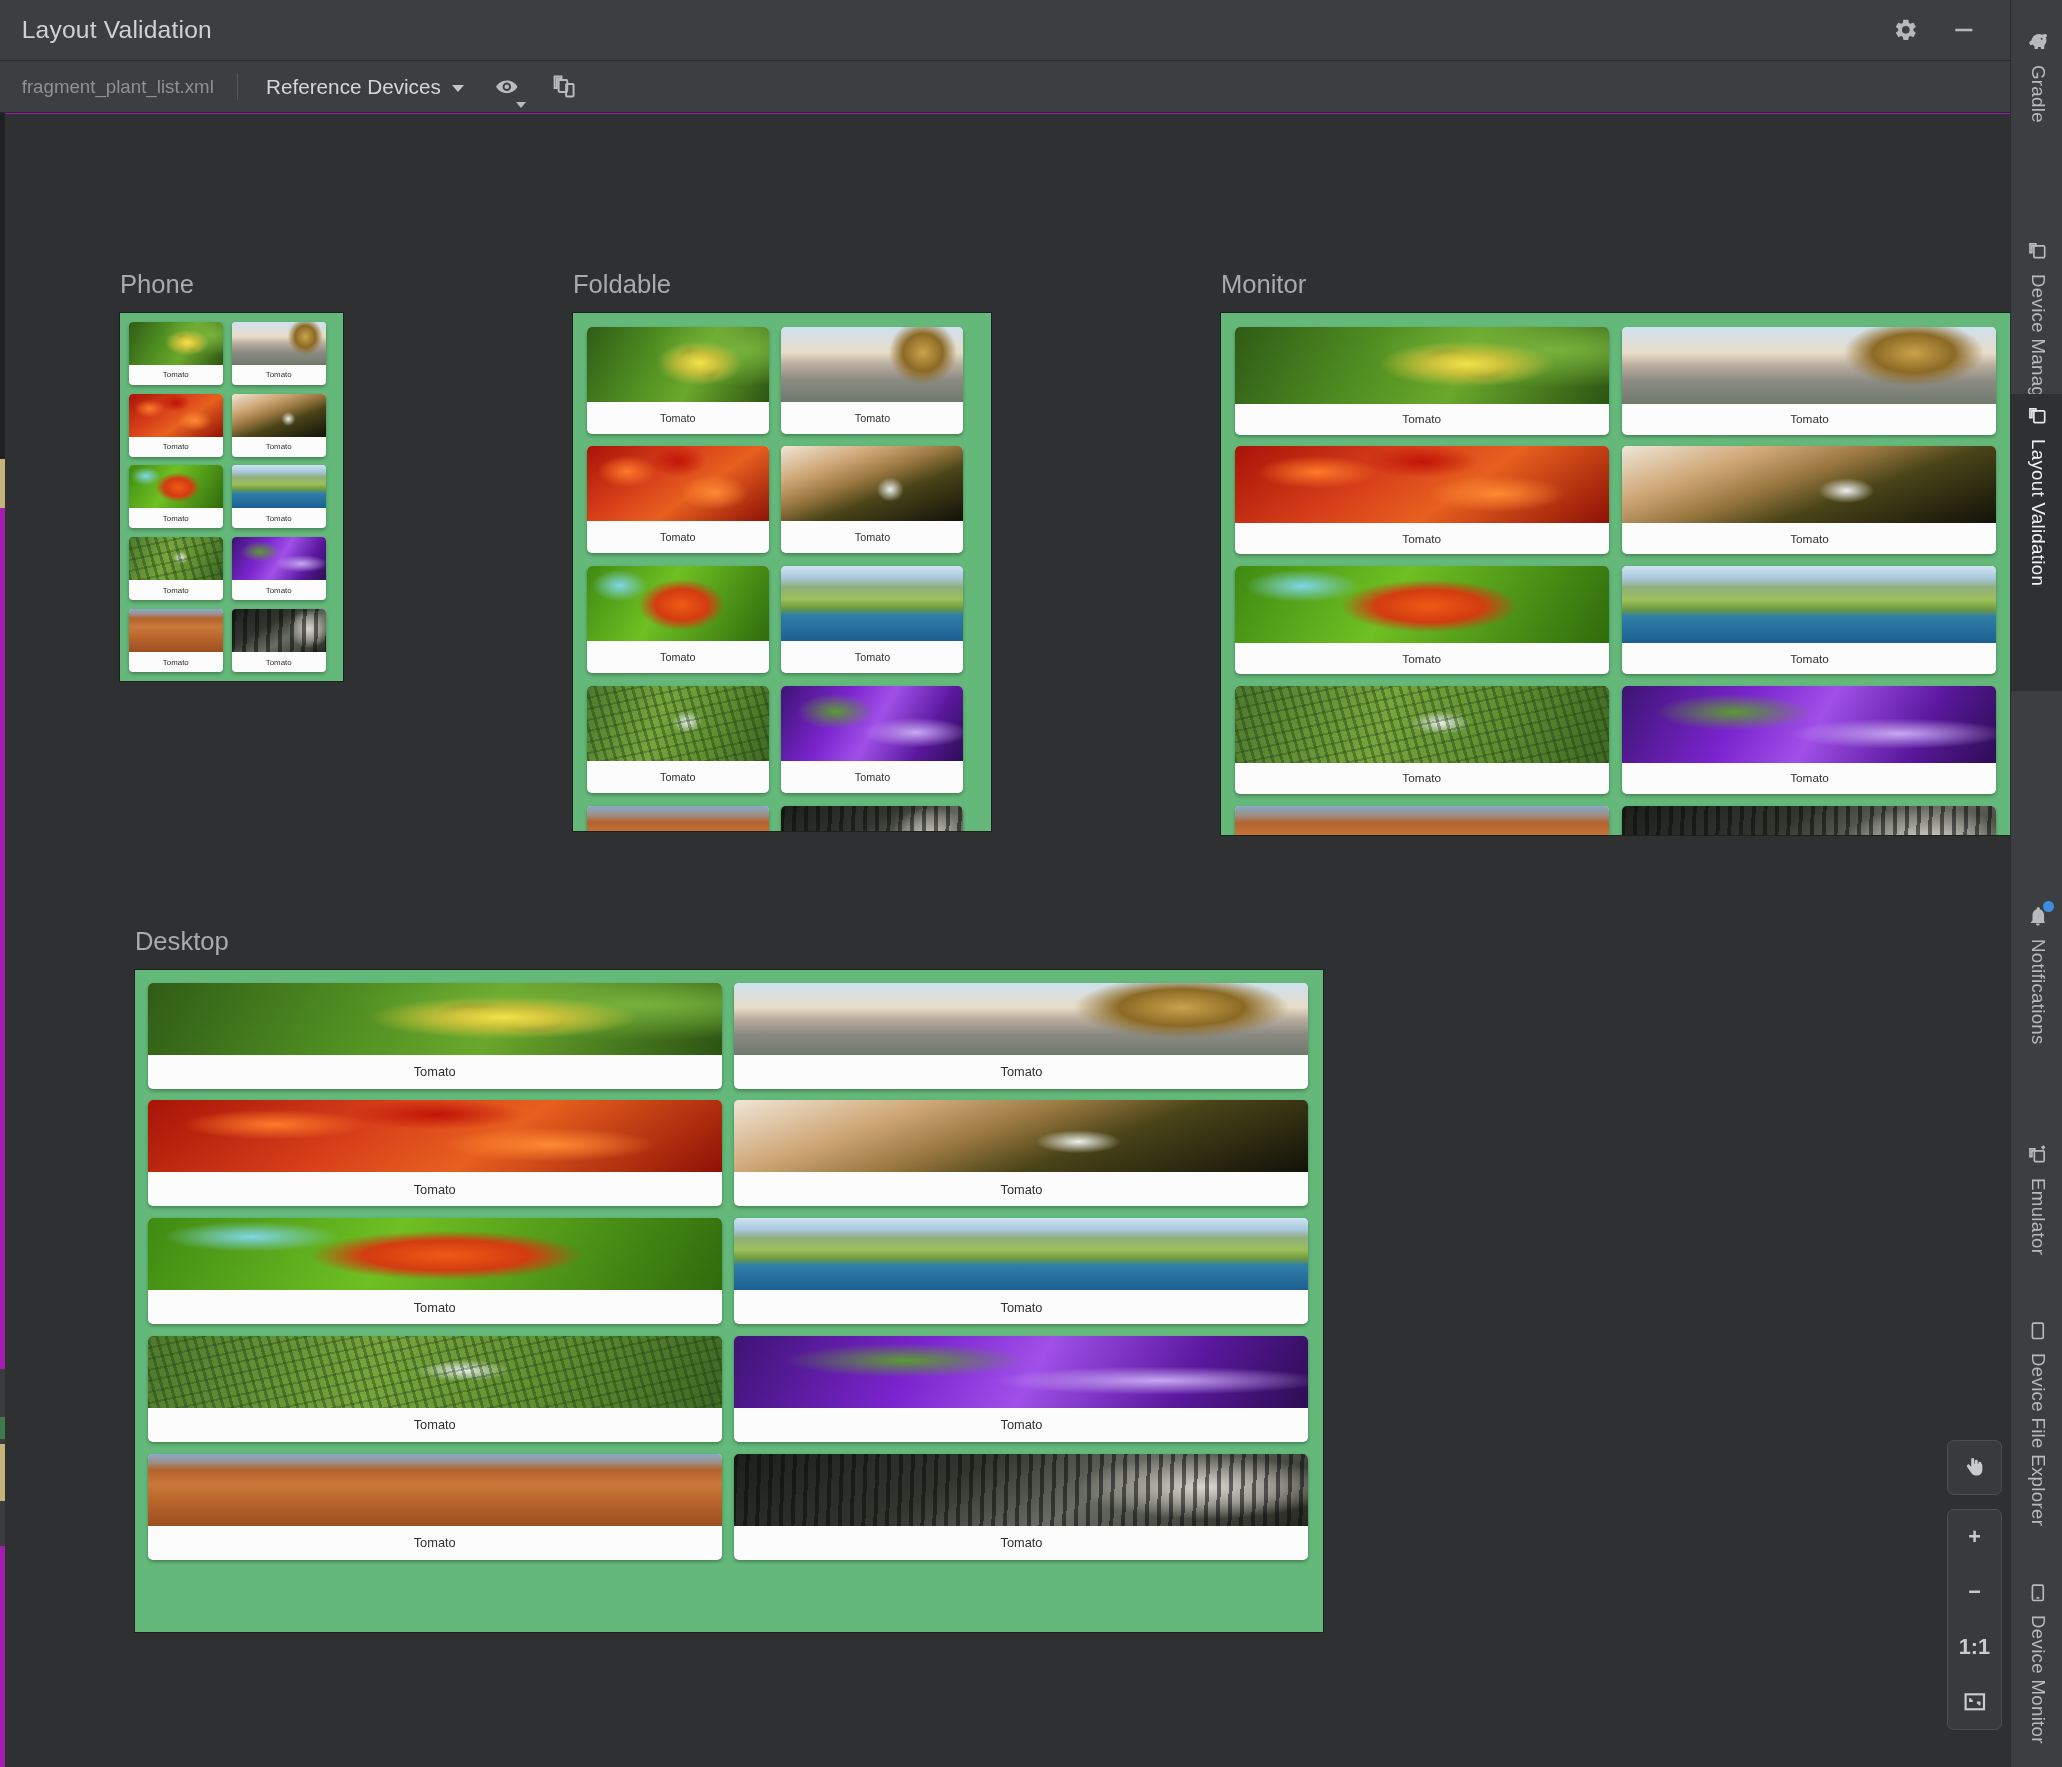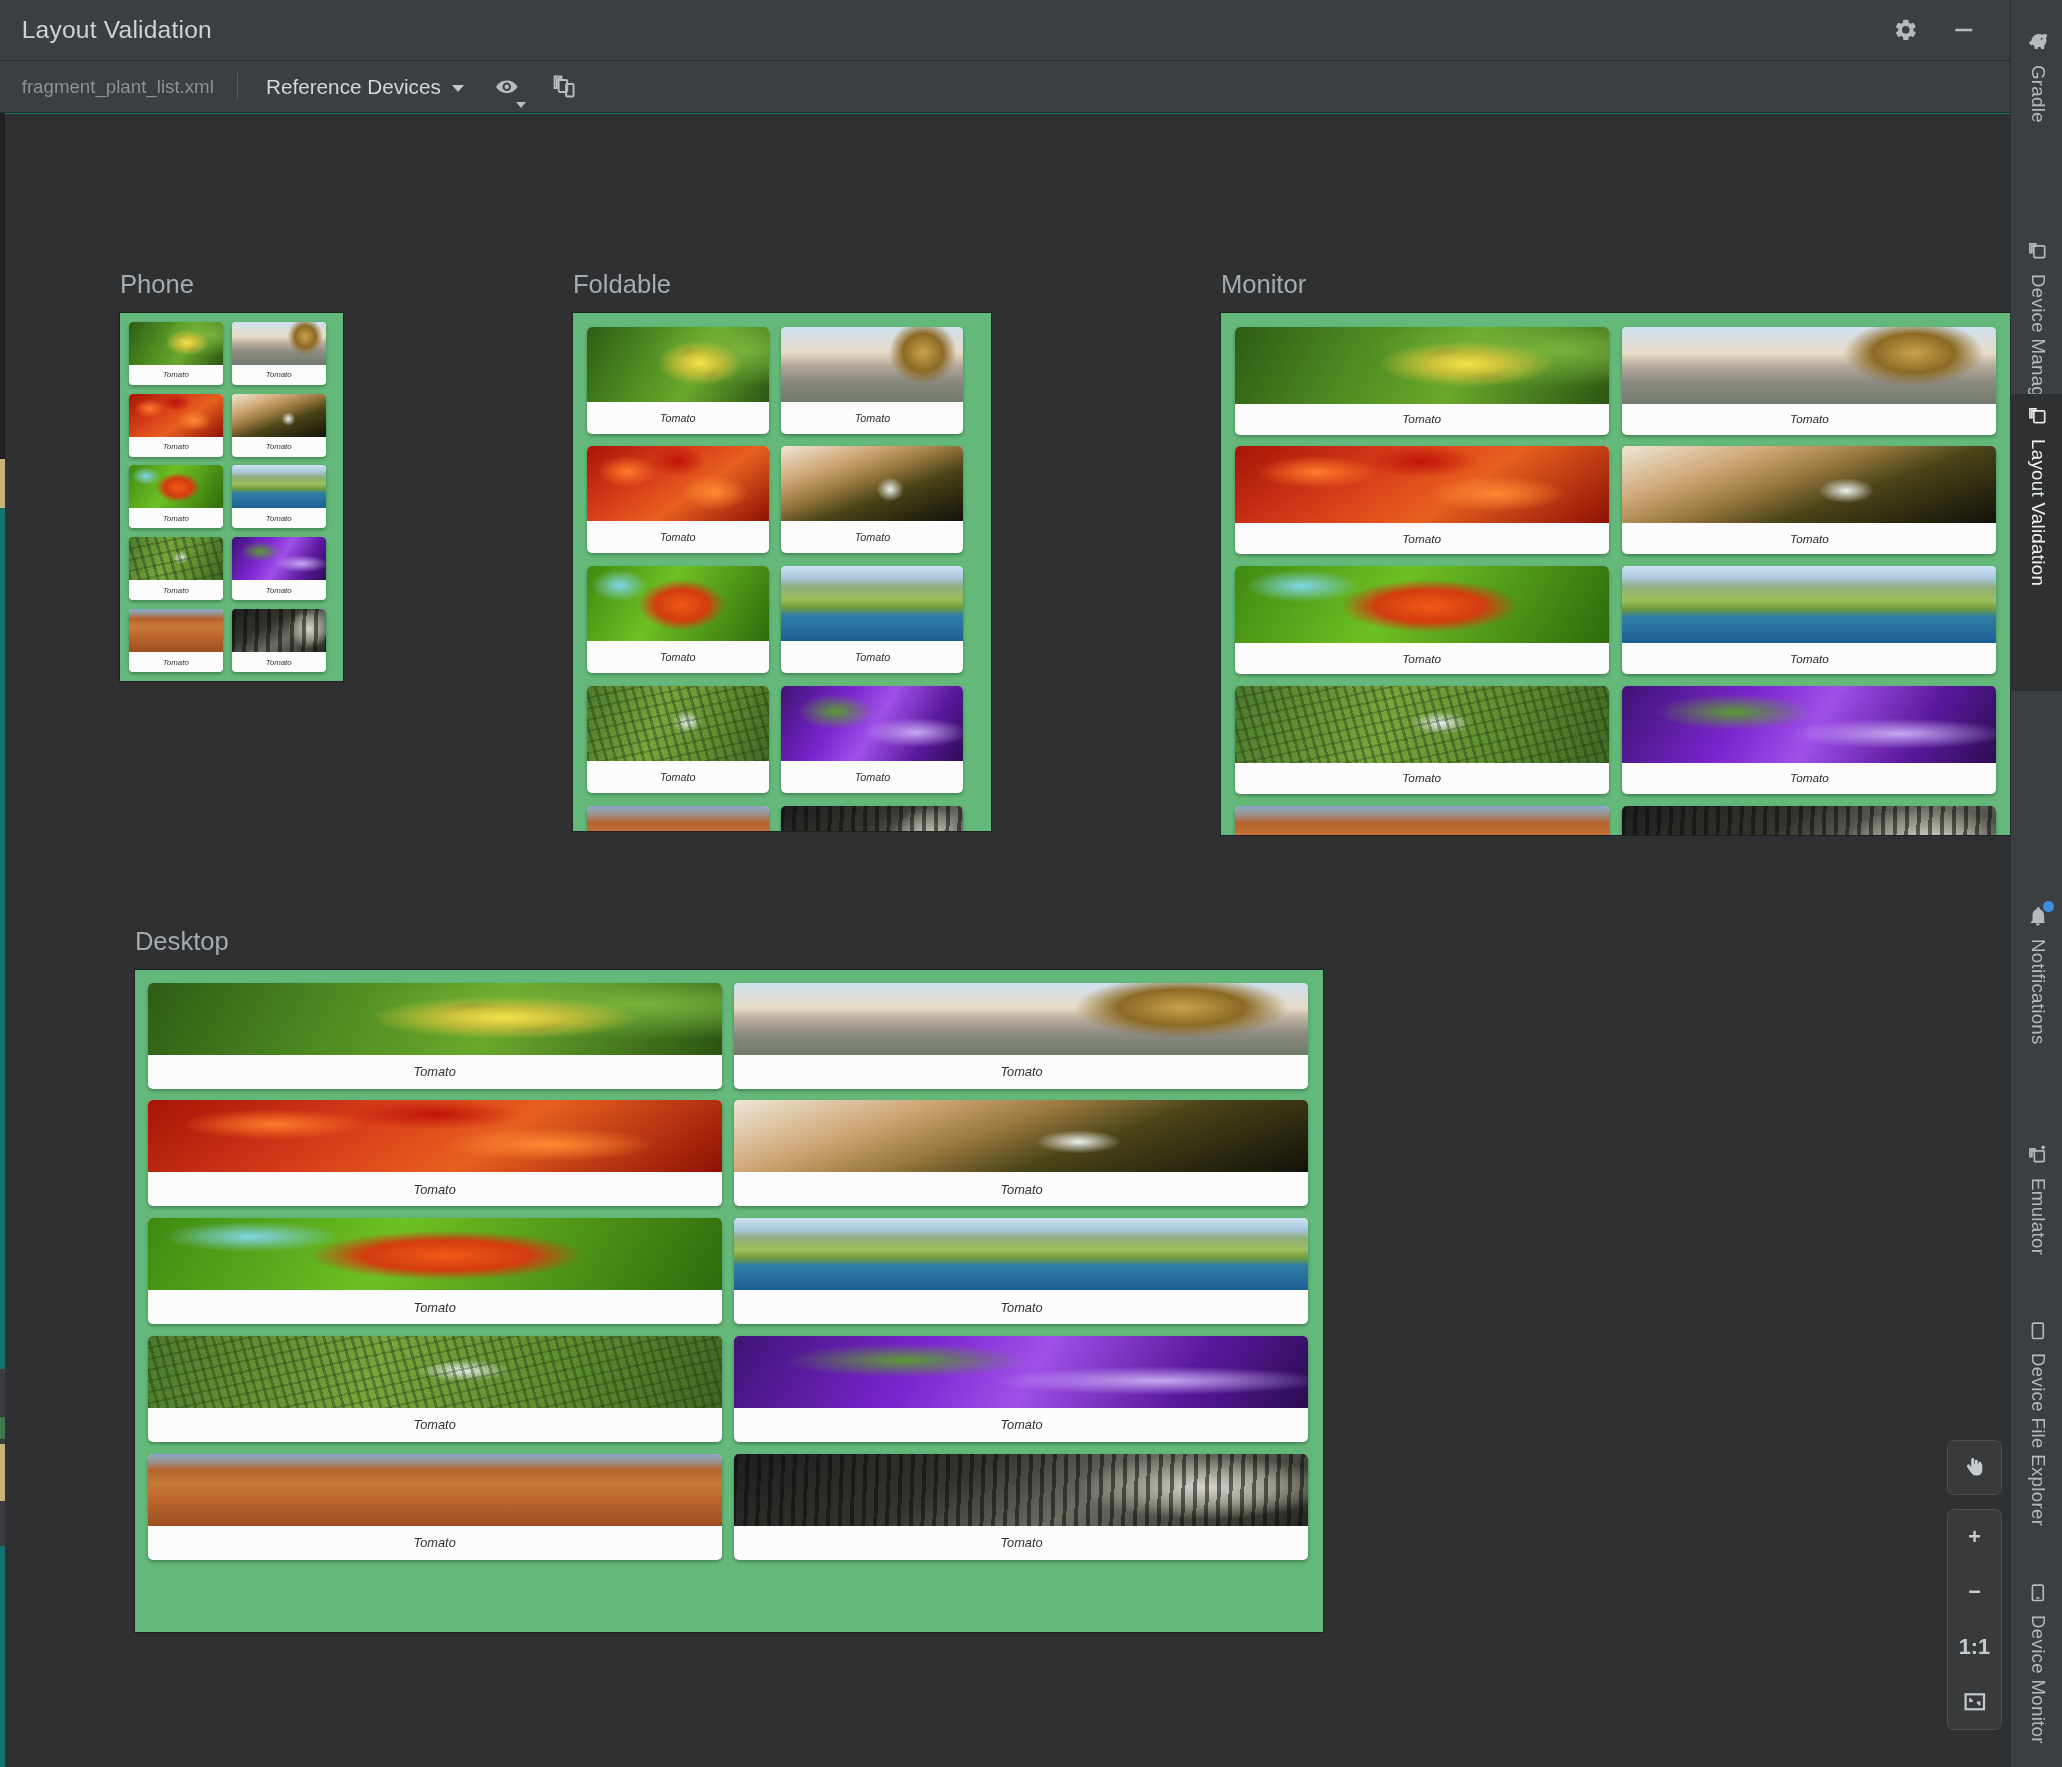--- a/index.html
+++ b/index.html
@@ -10,21 +10,21 @@
     overflow: hidden;
     background: #2b2d30;
     font-family: "Liberation Sans", sans-serif;
   }
 
   
   #app {
     position: relative;
     width: 2063px;
     height: 1767px;
-    background: #0f766e;
+    background: #a21caf;
   }
 
   
   .edge-sliver { position: absolute; left: 0; }
   .sliver-a { top: 0;    width: 4.9px;  height: 463px; background: #1f2022; }
   .sliver-khaki-1 { top: 459px; left: 0; width: 6.9px; height: 49px; background: #c6b37a; }
   .sliver-khaki-2 { top: 1444px; left: 0; width: 5.9px; height: 57px; background: #c6b37a; }
   .sliver-green   { top: 1417px; left: 0; width: 5.9px; height: 21.7px; background: #3f7a4c; }
   .sliver-grey    { top: 1369px; left: 0; width: 4.9px; height: 177px; background: #3a3c3f; }
 
@@ -116,21 +116,20 @@
   .device-frame {
     background: #64b97a;
     overflow: hidden;
     position: relative;
     box-shadow: 0 0 0 1px rgba(0,0,0,.35);
   }
   .device-inner {
     display: flex;
     flex-wrap: wrap;
     align-content: flex-start;
-    font-style: italic;
   }
 
   
   .card {
     background: #fcfcfc;
     border-radius: 4.9px;
     overflow: hidden;
     box-shadow: 0 2px 3.9px rgba(0,0,0,.30);
     display: flex;
     flex-direction: column;

